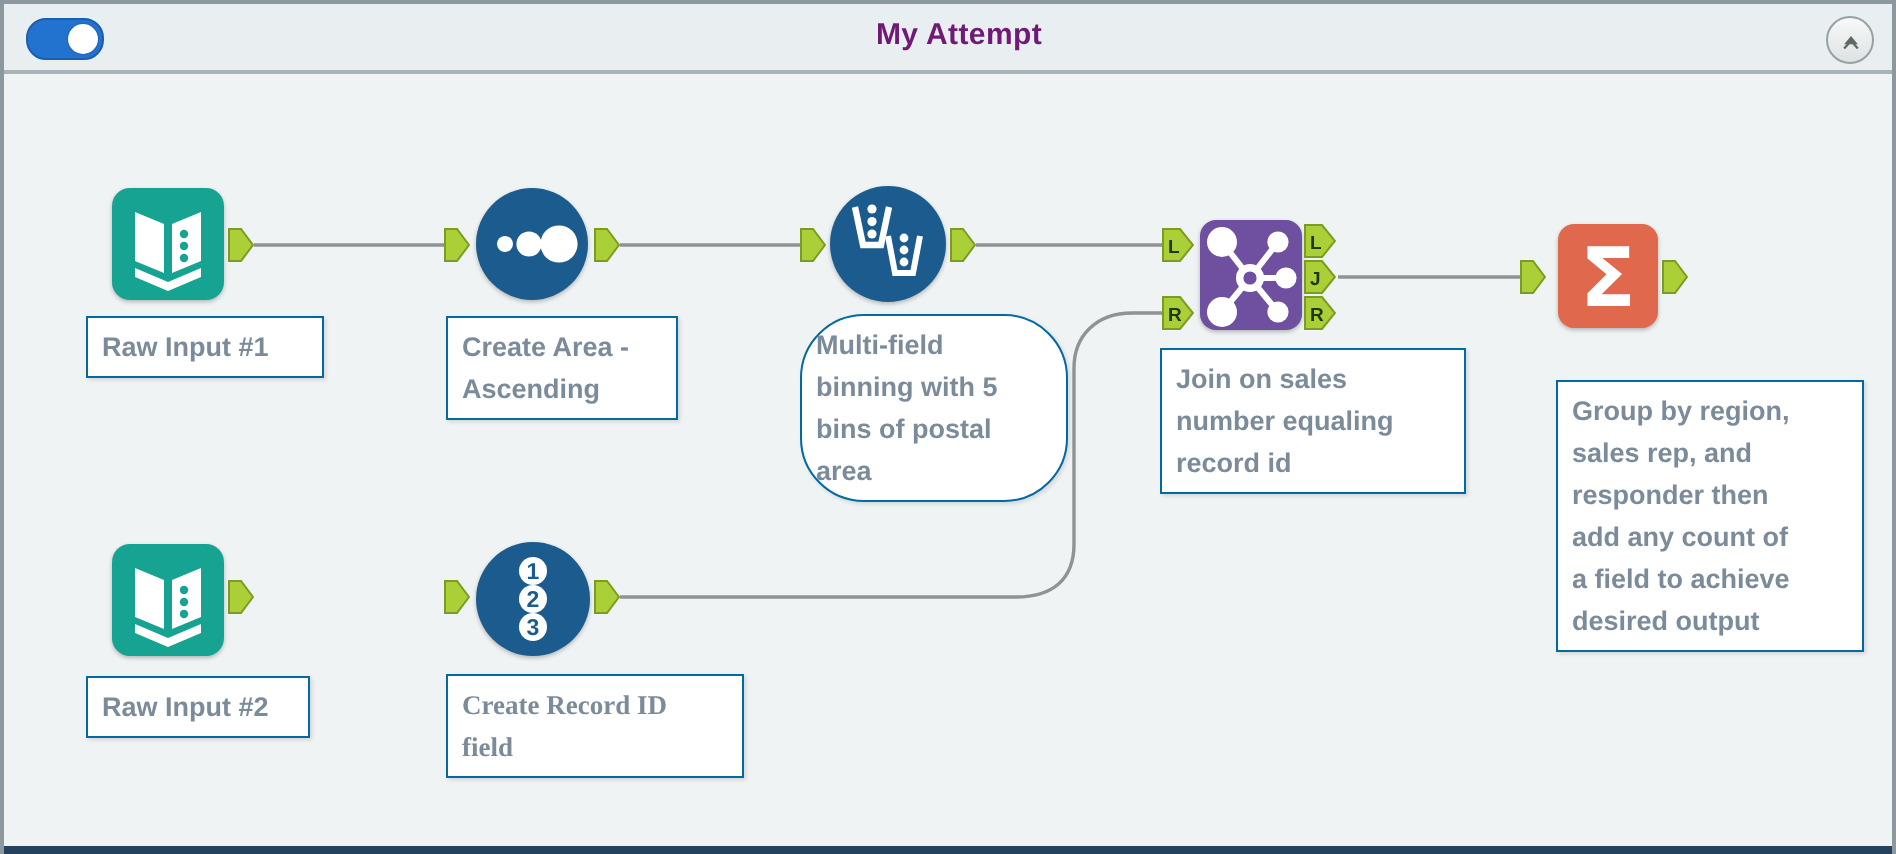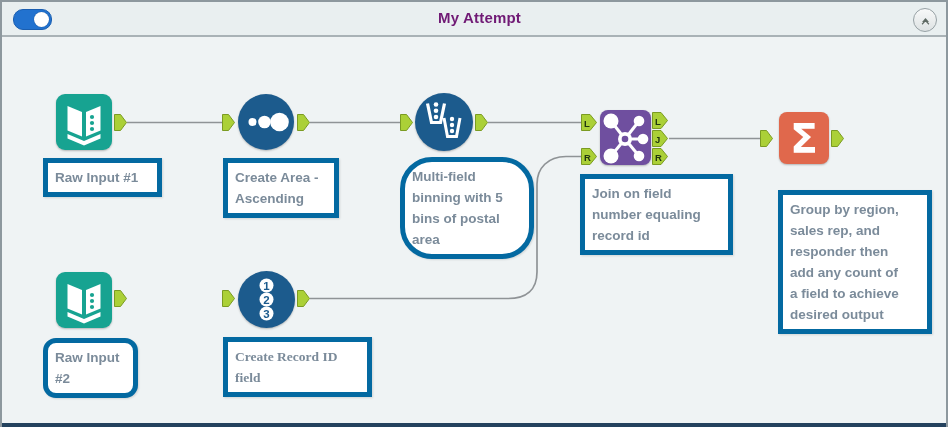--- a/index.html
+++ b/index.html
@@ -51,21 +51,21 @@
   .ic-blue{fill:var(--prep-tool-blue,#1c5b8d);}
   .ic-purple{fill:var(--join-purple,#6f4f9f);}
   .stroke-w{stroke:#fff;fill:none;}
   
   .anchor{position:absolute;}
   .anchor path{fill:var(--anchor-green,#abd037);stroke:var(--anchor-border,#7b9b22);stroke-width:1;}
   .anchor text{font-family:"Liberation Sans",sans-serif;font-size:9.5px;font-weight:bold;fill:#21380f;}
   
   .caption{
     position:absolute;box-sizing:border-box;background:#fff;
-    border:5px solid #0369a1;box-shadow:1px 1px 2px rgba(0,0,0,.12);
+    border:1px solid #0369a1;box-shadow:1px 1px 2px rgba(0,0,0,.12);
     padding:4px 7px;color:var(--caption-text,#7b8b9a);
     font-size:13.5px;line-height:21px;font-weight:bold;white-space:pre-line;cursor:text;
   }
   .digit{font-family:"Liberation Sans",sans-serif;font-size:11.5px;font-weight:bold;}
   .sigma{font-family:"DejaVu Sans",sans-serif;font-weight:bold;font-size:41px;}
 </style>
 </head>
 <body>
 
 <div class="panel">
@@ -220,27 +220,27 @@
     <path d="M0.5 0.5 L6.5 0.5 L12.5 8.5 L6.5 16.5 L0.5 16.5 Z"></path>
   </svg>
 
   <div class="caption" style="left:41px;top:156px;width:119px;">Raw Input #1</div>
   <div class="caption" style="left:221px;top:156px;width:116px;">Create Area -
 Ascending</div>
   <div class="caption" style="left:398px;top:155px;width:134px;border-radius:32px;">Multi-field
 binning with 5
 bins of postal
 area</div>
-  <div class="caption" style="left:578px;top:172px;width:153px;">Join on field
+  <div class="caption" style="left:578px;top:172px;width:153px;">Join on sales
 number equaling
 record id</div>
   <div class="caption" style="left:760px;top:188px;width:154px;margin-left:16px;">Group by region,
 sales rep, and
 responder then
 add any count of
 a field to achieve
 desired output</div>
-  <div class="caption" style="left:41px;top:336px;width:95px;border-radius:13px;">Raw Input #2</div>
+  <div class="caption" style="left:41px;top:336px;width:112px;">Raw Input #2</div>
   <div class="caption" style="left:221px;top:335px;width:149px;font-family:Liberation Serif, serif;">Create Record ID
 field</div>
 
   <div class="bottombar"></div>
 </div>
 
 </body></html>

